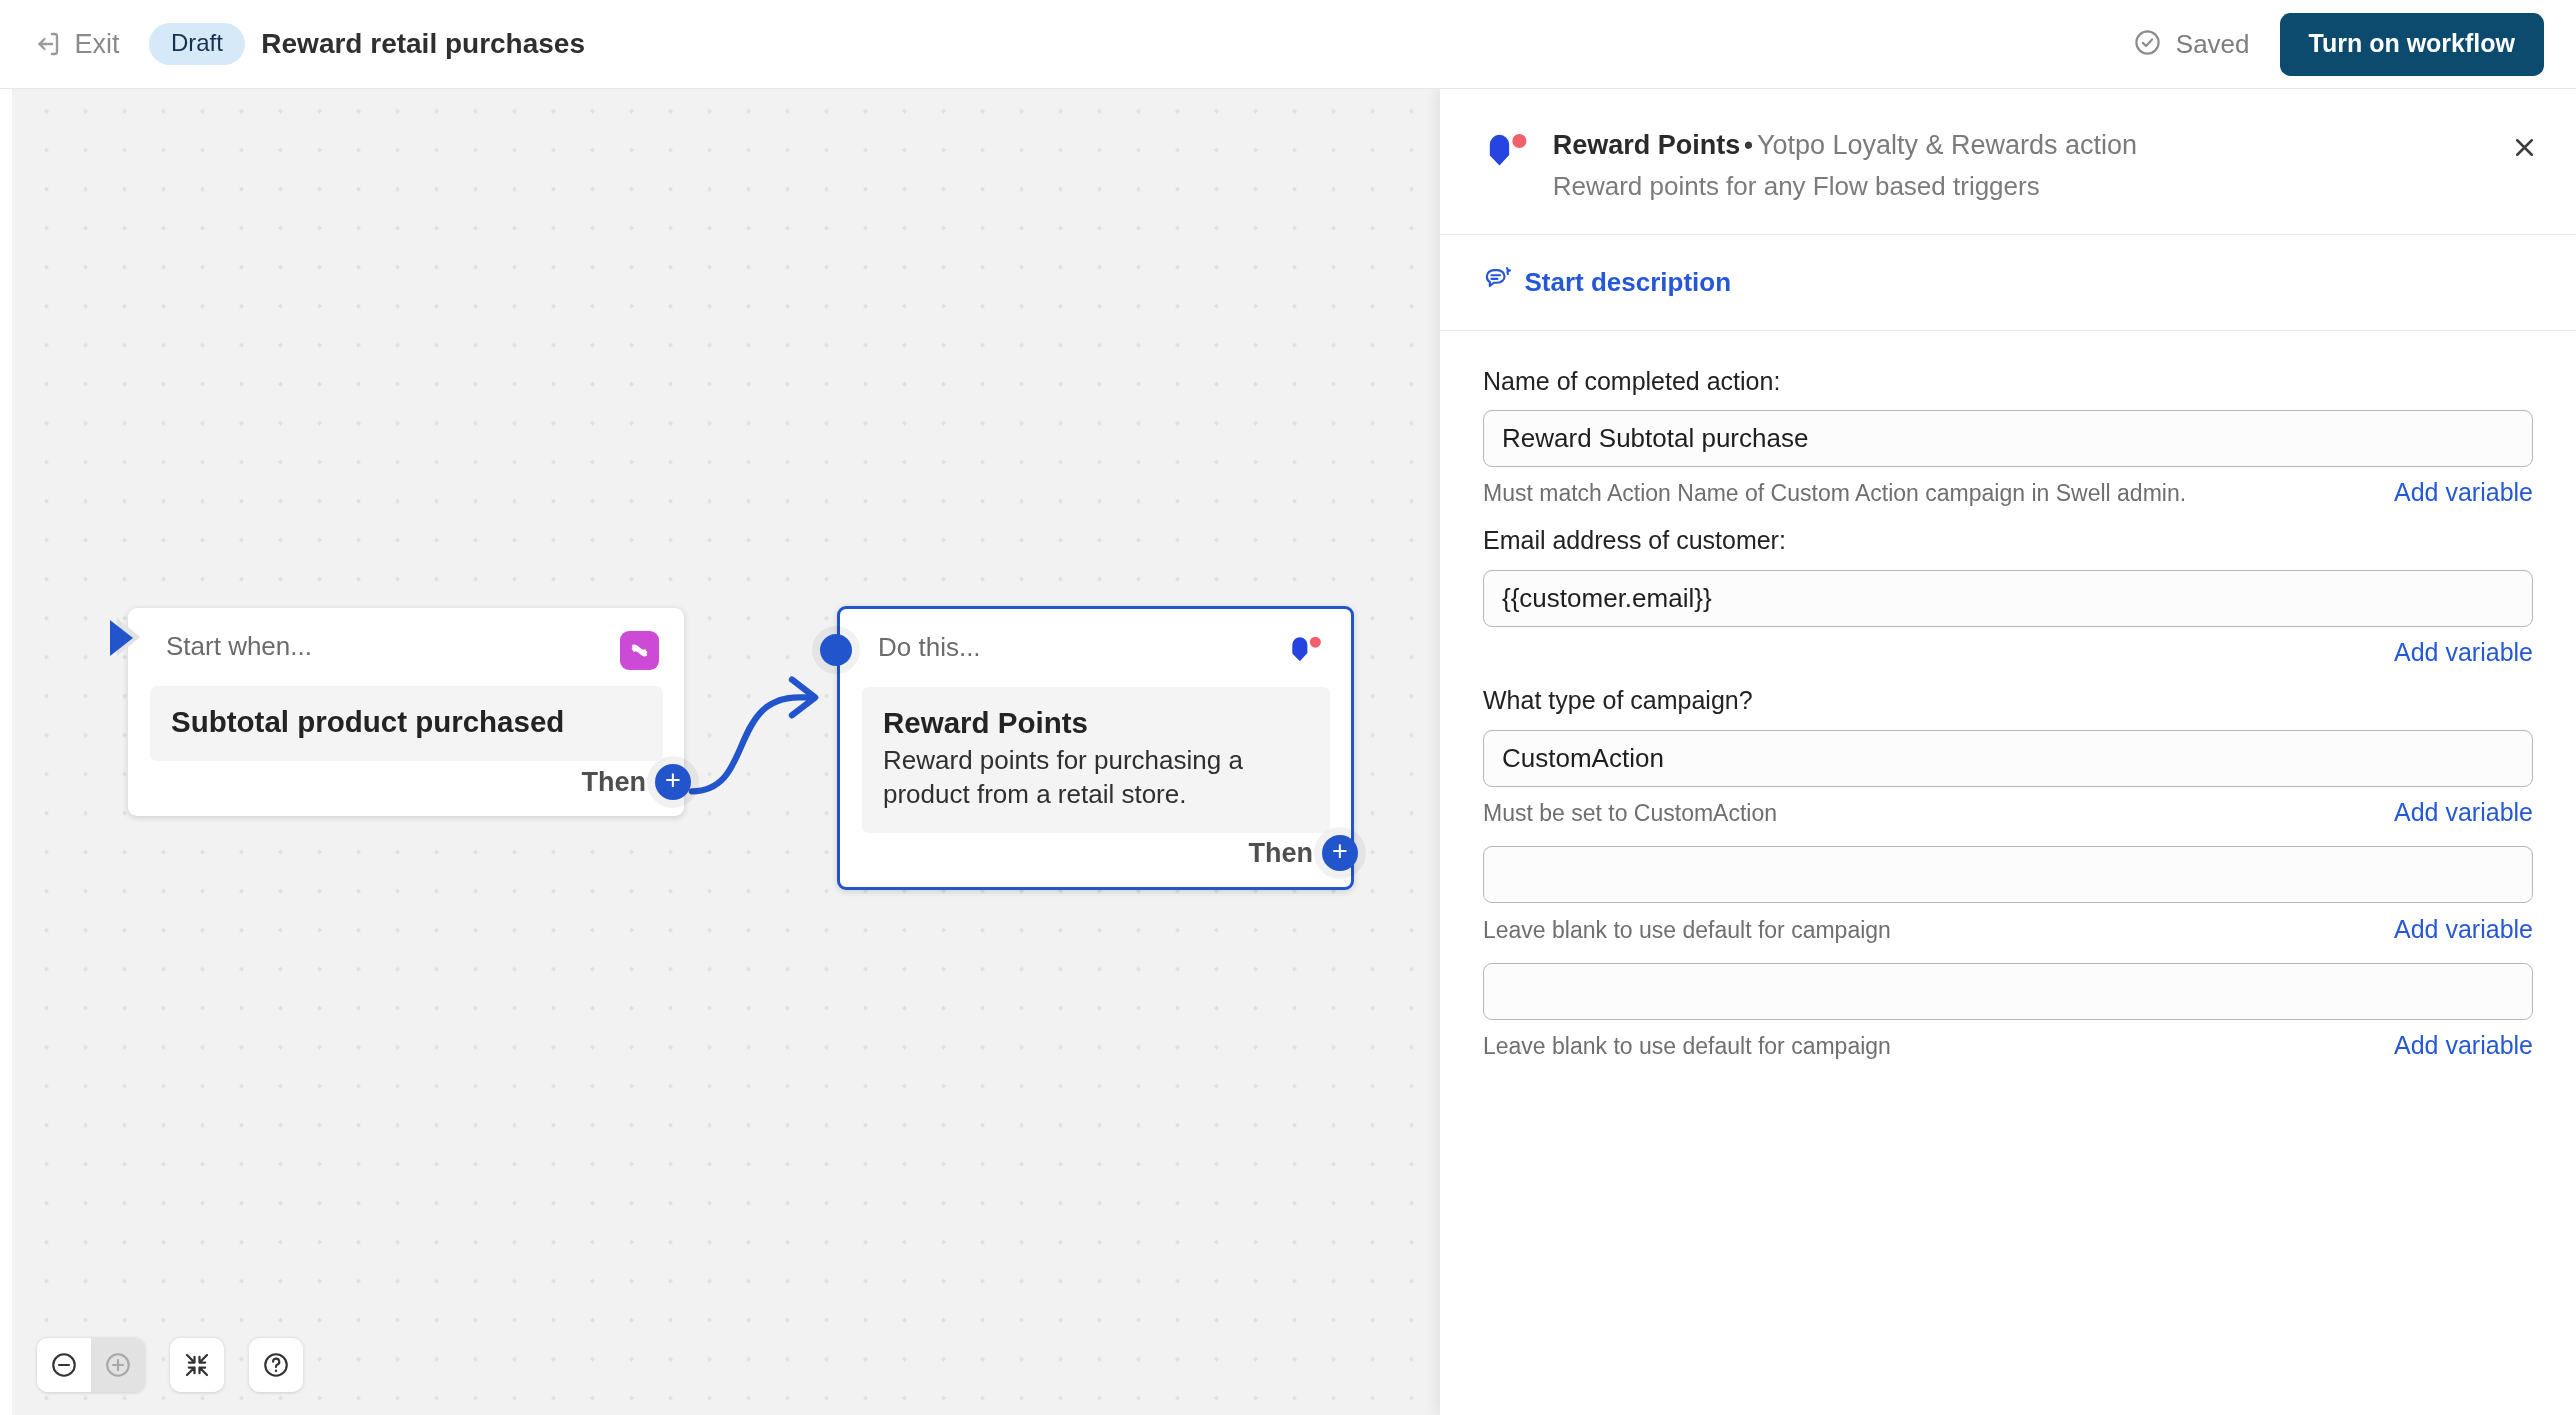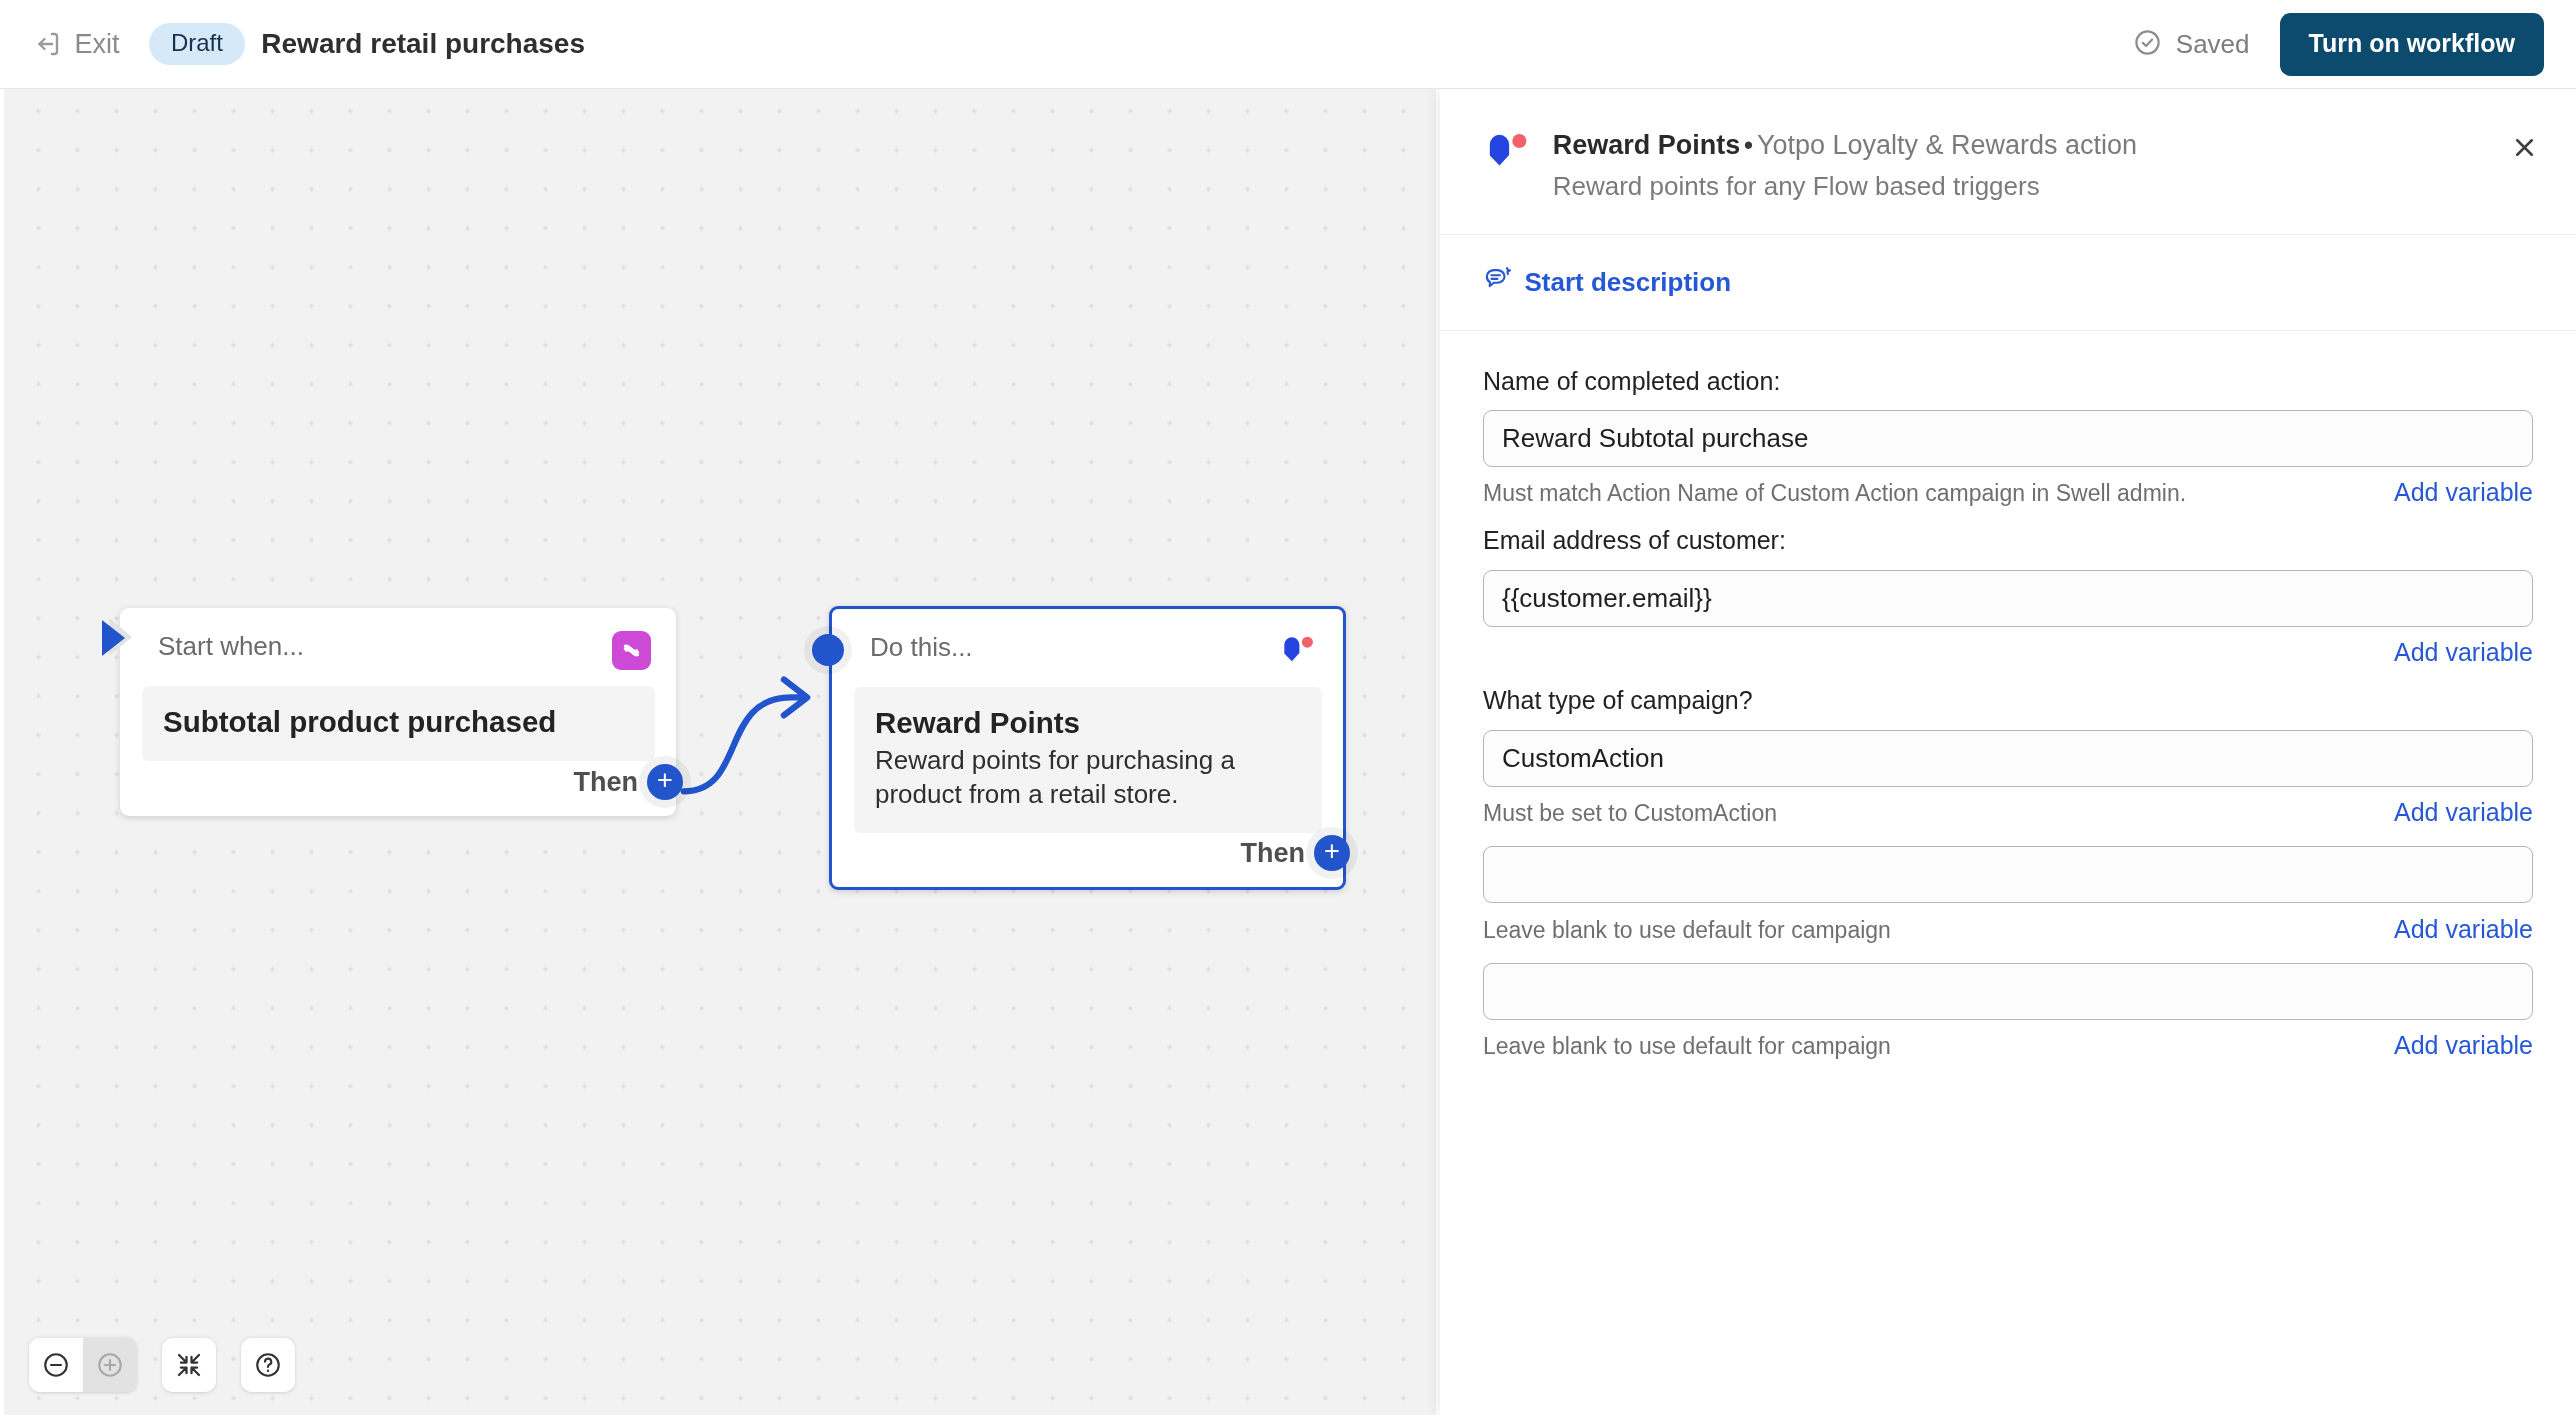--- a/index.html
+++ b/index.html
@@ -49,21 +49,21 @@
     background: #0c4a6e; color: #fff;
     font-size: 25px; font-weight: bold;
     border: none; border-radius: 10.7px;
     padding: 16px 29px 18px;
     cursor: pointer;
     font-family: "Liberation Sans", sans-serif;
   }
 
   
   #canvas {
-    position: absolute; top: 89px; left: 4px;
+    position: absolute; top: 89px; left: 12px;
     width: 1432px; height: 1326px;
     background-color: #f2f2f2;
     background-image: radial-gradient(circle, #e0e0e0 2px, transparent 2.1px);
     background-size: 39px 39px;
     background-position: 15px 2.7px;
     overflow: hidden;
   }
 
   
   .node {

